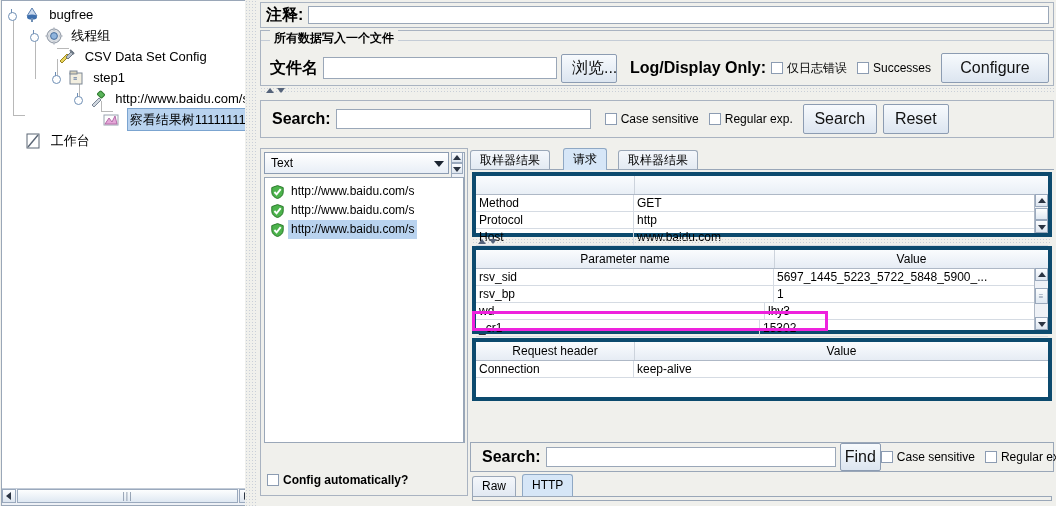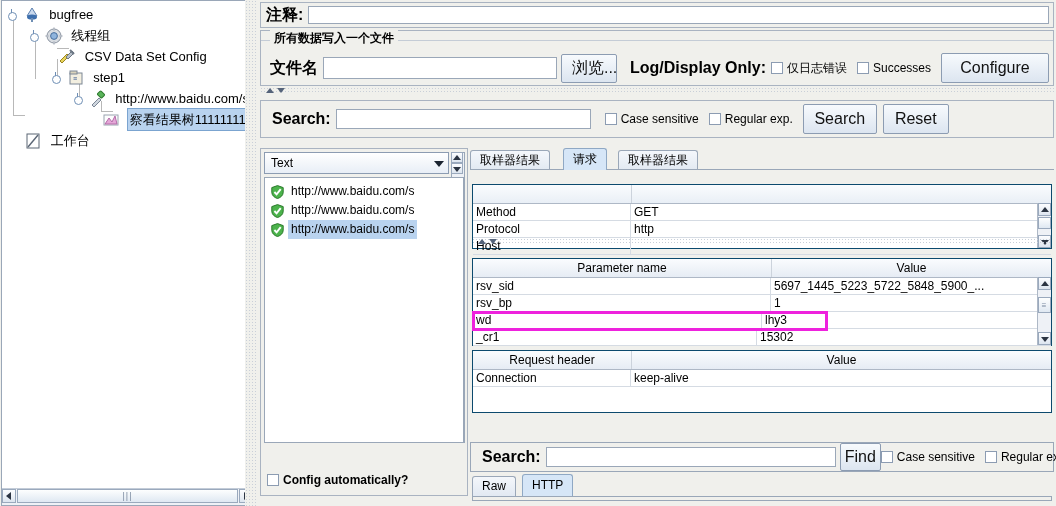--- a/index.html
+++ b/index.html
@@ -80,21 +80,21 @@
 
   
   .detail{position:absolute;left:214px;top:148px;right:2px;bottom:2px;}
   .tabs{position:absolute;left:0;top:0;height:22px;right:0;}
   .tab{position:absolute;top:2px;height:20px;line-height:19px;font-size:12px;padding:0 9px;
        border:1px solid #9aa7b8;border-bottom:none;background:linear-gradient(#f4f7fb,#e2e9f2);
        border-radius:3px 3px 0 0;box-sizing:border-box;white-space:nowrap;}
   .tab.sel{background:#d6e6f7;top:0;height:22px;line-height:21px;border-color:#8fa8c4;z-index:3;}
   .tab-strip{position:absolute;left:0;top:21px;right:0;height:1px;background:#9aa7b8;}
 
-  .panebox{position:absolute;border:1px solid #0c4a6e;box-sizing:border-box;background:#fff;margin-top:12px;}
+  .panebox{position:absolute;border:4px solid #0c4a6e;box-sizing:border-box;background:#fff;}
   .tblhdr{background:linear-gradient(#fafcfe,#e6ecf4);border-bottom:1px solid #aeb8c6;font-size:12px;text-align:center;}
   .trow{height:16px;line-height:16px;font-size:12px;border-bottom:1px solid #d5dbe3;display:flex;}
   .tc1{width:158px;border-right:1px solid #d5dbe3;padding-left:3px;box-sizing:border-box;overflow:hidden;white-space:nowrap;}
   .tc2{flex:1;padding-left:3px;box-sizing:border-box;overflow:hidden;white-space:nowrap;}
   .hl-box{position:absolute;border:3px solid #ee22dd;box-sizing:border-box;pointer-events:none;}
 
   .bsearch{position:absolute;left:0;right:0;height:30px;border:1px solid #9aa7b8;box-sizing:border-box;background:#f0f0ec;display:flex;align-items:center;padding:0 6px;}
 </style>
 </head>
 <body>
@@ -332,20 +332,21 @@
         <div class="trow">
           <div class="tc1">Method</div>
           <div class="tc2">GET</div>
         </div>
         <div class="trow">
           <div class="tc1">Protocol</div>
           <div class="tc2">http</div>
         </div>
         <div class="trow">
           <div class="tc1">Host</div>
+          <div class="tc2">www.baidu.com</div>
         </div>
         <div class="sb-v" style="right:0;top:18px;bottom:0;width:13px;border-left:1px solid #aeb8c6;background:#eef1f6;">
           <div class="sb-btn" style="left:0;top:0;width:13px;height:13px;">
               <i class="arr u"></i>
             </div>
           <div class="sb-btn" style="left:0;bottom:0;width:13px;height:13px;">
               <i class="arr d"></i>
             </div>
           <div class="sb-thumb" style="left:0;top:14px;width:13px;height:12px;"></div>
         </div>

